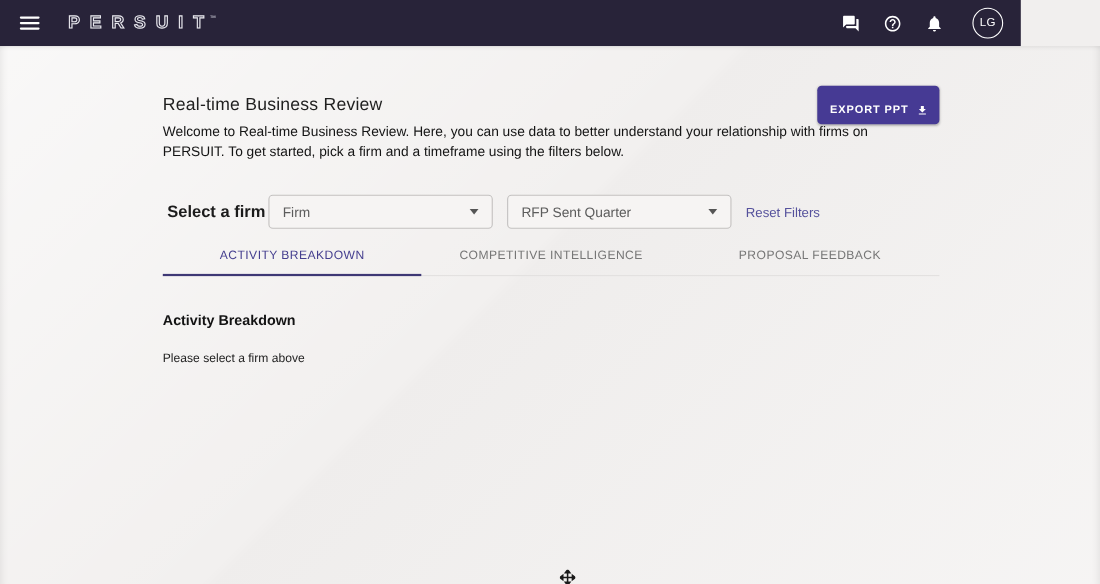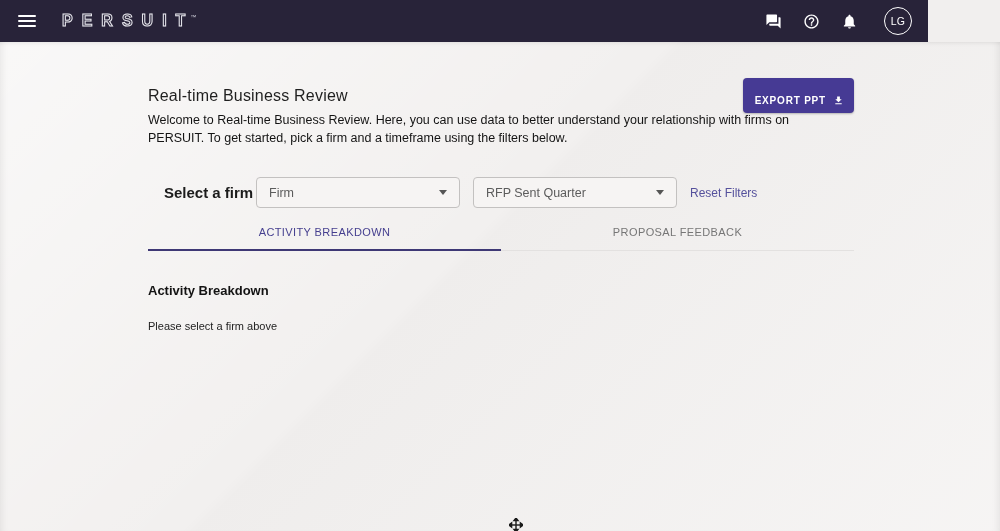--- a/index.html
+++ b/index.html
@@ -60,21 +60,21 @@
   }
   .export-btn svg { width: 11px; height: 11px; fill: #ffffff; }
 
   
   .welcome {
     position: absolute; top: 70px; left: 0; width: 692px;
     font-size: 12.5px; line-height: 17.5px; color: #141414;
   }
 
   
-  .filter-row { position: absolute; top: 135px; left: 16px; width: 706px; display: flex; align-items: center; }
+  .filter-row { position: absolute; top: 135px; left: 4px; width: 706px; display: flex; align-items: center; }
   .filter-label { font-size: 15px; font-weight: bold; color: #1b1b1b; width: 92px; }
   .select-box {
     width: 204px; height: 31px; border: 1px solid #c3c1c0; border-radius: 4px;
     background: #f6f4f3; display: flex; align-items: center;
     padding: 0 12px; cursor: pointer; margin-right: 13px; justify-content: space-between;
   }
   .select-box .sel-text { font-size: 12.5px; color: #5c5c5c; }
   .caret { margin-left: auto; width: 0; height: 0; border-left: 4.5px solid transparent; border-right: 4.5px solid transparent; border-top: 5px solid #555555; }
   .reset-link { font-size: 12px; color: #55519c; cursor: pointer; white-space: nowrap; }
 
@@ -157,20 +157,21 @@
       </div>
       <div class="select-box">
         <span class="sel-text">RFP Sent Quarter</span>
         <span class="caret"></span>
       </div>
       <span class="reset-link">Reset Filters</span>
     </div>
 
     <div class="tabs">
       <div class="tab active">ACTIVITY BREAKDOWN</div>
+      <div class="tab">COMPETITIVE INTELLIGENCE</div>
       <div class="tab">PROPOSAL FEEDBACK</div>
     </div>
 
     <div class="section-title">Activity Breakdown</div>
     <div class="empty-message">Please select a firm above</div>
 
   </div>
 </div>
 
 <svg class="cursor" viewBox="0 0 14 14">

